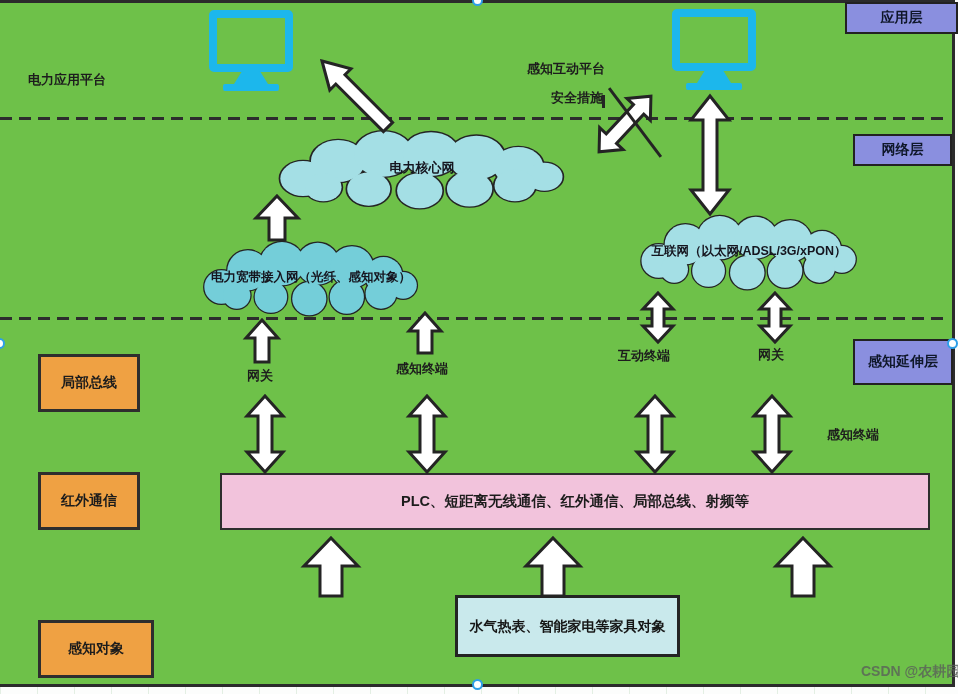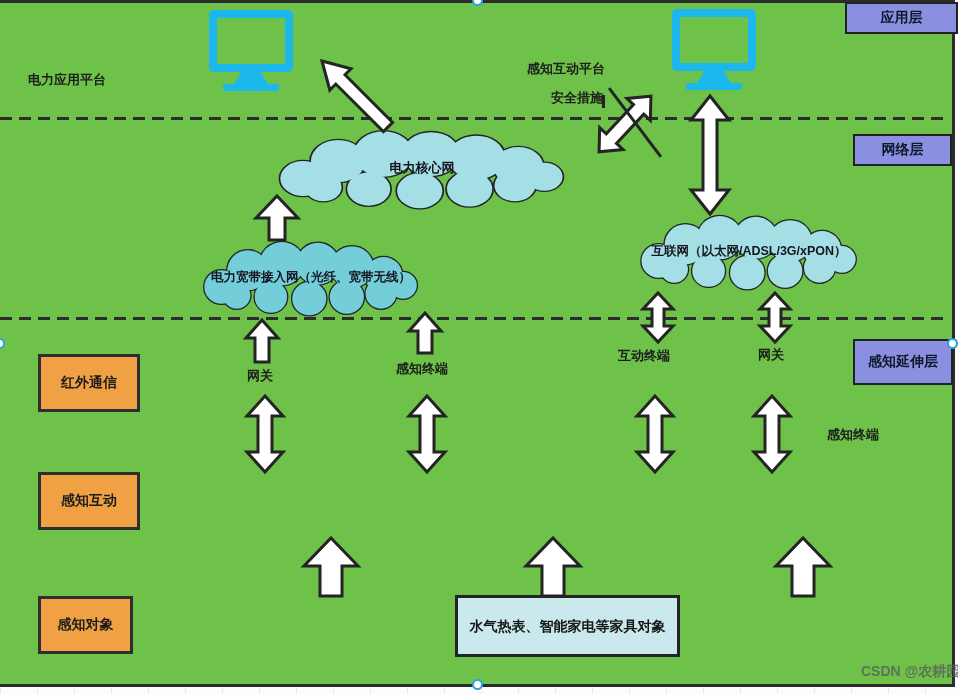--- a/index.html
+++ b/index.html
@@ -145,21 +145,21 @@
           <circle cx="198" cy="36" r="25"></circle>
           <circle cx="235" cy="46" r="22"></circle>
         <circle cx="258" cy="58" r="16"></circle>
           <circle cx="232" cy="68" r="18"></circle>
           <circle cx="192" cy="72" r="20"></circle>
         <circle cx="148" cy="74" r="20"></circle>
           <circle cx="103" cy="72" r="19"></circle>
           <circle cx="63" cy="70" r="16"></circle>
       </g>
     </svg>
-    <div class="cloud-text" style="font-size:12.5px;">电力宽带接入网（光纤、宽带无线）</div>
+    <div class="cloud-text" style="font-size:12.5px;">电力宽带接入网（光纤、感知对象）</div>
   </div>
 
   <div class="abs cloud" style="left:620px; top:211px; width:258px; height:80px;">
     <svg viewBox="0 0 300 96" preserveAspectRatio="none">
       <g stroke="#242424" stroke-width="3" fill="#a4dfe5">
         <circle cx="45" cy="60" r="20"></circle>
           <circle cx="76" cy="40" r="24"></circle>
           <circle cx="116" cy="32" r="26"></circle>
         <circle cx="158" cy="32" r="25"></circle>
           <circle cx="198" cy="36" r="25"></circle>
@@ -274,29 +274,32 @@
     </svg>
   </div>
 
   <div class="abs lbl" style="left:247px; top:367px;">网关</div>
   <div class="abs lbl" style="left:396px; top:360px;">感知终端</div>
   <div class="abs lbl" style="left:618px; top:347px;">互动终端</div>
   <div class="abs lbl" style="left:758px; top:346px;">网关</div>
   <div class="abs lbl" style="left:827px; top:426px;">感知终端</div>
 
   <div class="abs side-box" style="left:38px; top:354px; width:102px; height:58px;">
+    <span>局部总线</span>
+  </div>
+  <div class="abs side-box" style="left:38px; top:472px; width:102px; height:58px;">
     <span>红外通信</span>
   </div>
-  <div class="abs side-box" style="left:38px; top:472px; width:102px; height:58px;">
-    <span>感知互动</span>
-  </div>
-  <div class="abs side-box" style="left:38px; top:596px; width:95px; height:58px;">
+  <div class="abs side-box" style="left:38px; top:620px; width:116px; height:58px;">
     <span>感知对象</span>
   </div>
 
+  <div class="abs comm-bar" style="left:220px; top:473px; width:710px; height:57px;">
+    <span>PLC、短距离无线通信、红外通信、局部总线、射频等</span>
+  </div>
 
   <div class="abs obj-box" style="left:455px; top:595px; width:225px; height:62px;">
     <span>水气热表、智能家电等家具对象</span>
   </div>
 
   <div class="abs watermark" style="left:861px; top:663px;font-weight:bold;">CSDN @农耕园</div>
 
   <div class="abs handle" style="left:472px; top:-5px;"></div>
   <div class="abs handle" style="left:472px; top:679px;"></div>
   <div class="abs handle" style="left:-6px; top:338px;"></div>

